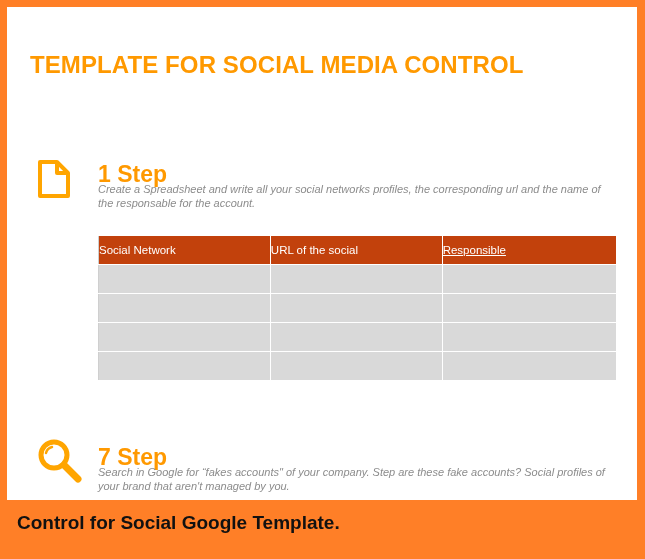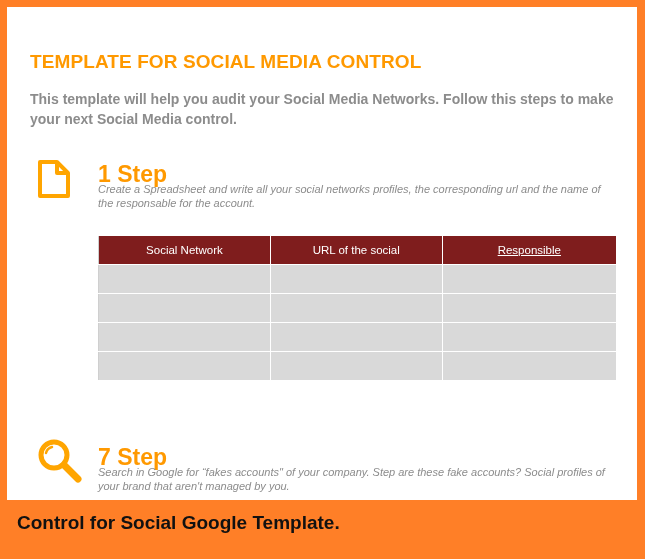--- a/index.html
+++ b/index.html
@@ -13,21 +13,21 @@
   .page {
     position: absolute;
     left: 7px; top: 7px;
     width: 630px; height: 493px;
     background: #FFFFFF;
   }
   .title {
     position: absolute;
     left: 23px; top: 44px;
     margin: 0;
-    font-size: 19px;
+    font-size: 24px;
     font-weight: bold;
     color: #FF9900;
     letter-spacing: 0.1px;
     white-space: nowrap;
   }
   .intro {
     position: absolute;
     left: 23px; top: 82px;
     width: 590px;
     margin: 0;
@@ -67,28 +67,28 @@
   .step2 .step-icon { left: 28px; top: -8px; }
 
   .table {
     position: absolute;
     left: 91px; top: 229px;
     width: 518px;
     border-collapse: collapse;
     border-left: 1px solid #CFCFCF;
   }
   .table th {
-    background: #7f1d1d;
+    background: #c2410c;
     color: #FFFFFF;
     font-weight: normal;
     font-size: 11.5px;
     height: 28px;
     padding: 0;
     border-right: 1px solid #FFFFFF;
-    text-align: center;
+    text-align: left;
   }
   .table th:last-child { border-right: none; text-decoration: underline; }
   .table td {
     background: #D9D9D9;
     height: 28px;
     padding: 0;
     border-right: 1px solid #FFFFFF;
     border-top: 1px solid #FFFFFF;
   }
   .table td:last-child { border-right: none; }
@@ -104,21 +104,20 @@
     font-weight: bold;
     color: #111111;
     white-space: nowrap;
   }
 </style>
 </head>
 <body>
 
 <div class="page">
   <h1 class="title">TEMPLATE FOR SOCIAL MEDIA CONTROL</h1>
-  <p class="intro">This template will help you audit your Social Media Networks. Follow this steps to make your next Social Media control.</p>
 
   <div class="step step1">
     <span class="step-icon">
       <svg width="34" height="40" viewBox="0 0 34 40">
         <path d="M3 3 H20 L31 14 V37 H3 Z" fill="none" stroke="#FFA500" stroke-width="4" stroke-linejoin="round"></path>
         <path d="M20 3 V14 H31" fill="none" stroke="#FFA500" stroke-width="4" stroke-linejoin="round"></path>
       </svg>
     </span>
     <h2 class="step-title">1 Step</h2>
     <p class="step-desc">Create a Spreadsheet and write all your social networks profiles, the corresponding url and the name of the responsable for the account.</p>

